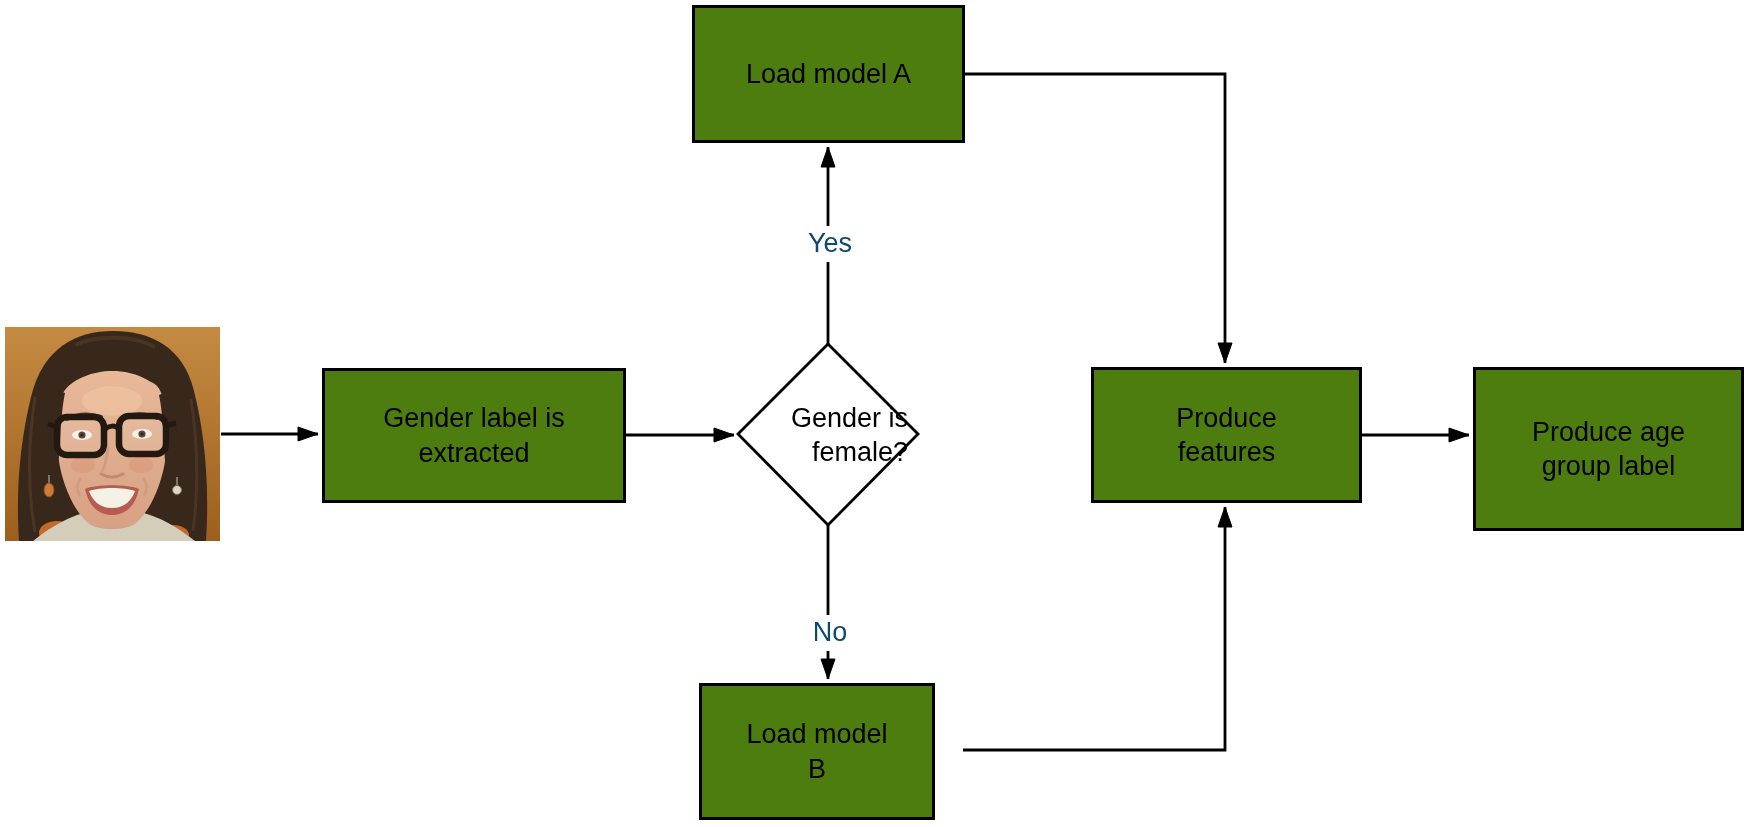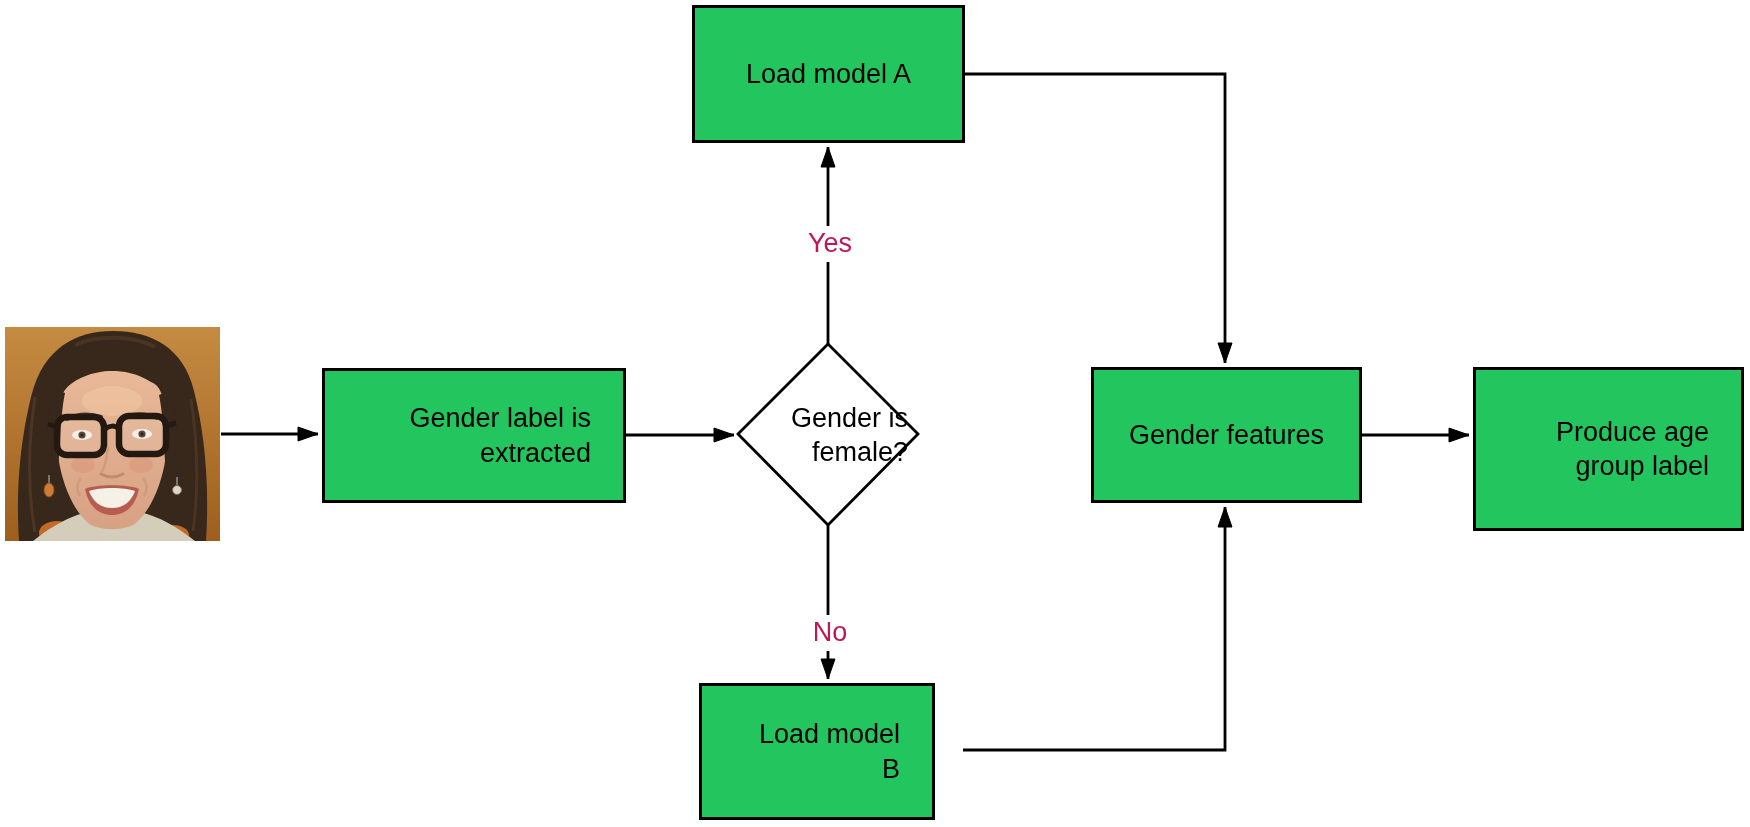--- a/index.html
+++ b/index.html
@@ -17,25 +17,25 @@
   }
   .arrow-layer {
     position: absolute;
     left: 0; top: 0;
     width: 1750px; height: 827px;
   }
   .node {
     position: absolute;
     box-sizing: border-box;
     border: 3px solid #000000;
-    background: #22c55e;
+    background: #4d7c0f;
     display: flex;
     align-items: center;
     justify-content: center;
-    text-align: right;
+    text-align: center;
     font-size: 27px;
     line-height: 1.26;
     color: #000000;
     padding: 0 32px;
   }
   .diamond-label {
     position: absolute;
     display: flex;
     align-items: center;
     justify-content: center;
@@ -43,21 +43,21 @@
     font-size: 27px;
     line-height: 1.26;
     color: #000000;
     background: transparent;
   }
   .edge-label {
     position: absolute;
     background: #ffffff;
     font-size: 27px;
     line-height: 1.1;
-    color: #be185d;
+    color: #0c4a6e;
     text-align: center;
     padding: 3px 2px;
   }
   .photo {
     position: absolute;
     left: 5px; top: 327px;
     width: 215px; height: 214px;
   }
   .photo svg { display: block; }
 </style>
@@ -172,21 +172,21 @@
 
   <div class="node" style="left:692px; top:5px; width:273px; height:138px;">
     <span>Load model A</span>
   </div>
 
   <div class="node" style="left:699px; top:683px; width:236px; height:137px;">
     <span>Load model B</span>
   </div>
 
   <div class="node" style="left:1091px; top:367px; width:271px; height:136px;">
-    <span>Gender features</span>
+    <span>Produce features</span>
   </div>
 
   <div class="node" style="left:1473px; top:367px; width:271px; height:164px;">
     <span>Produce age group label</span>
   </div>
 
   <div class="diamond-label" style="left:748px; top:395px; width:160px; height:80px;">
     <span>Gender is female?</span>
   </div>
 

